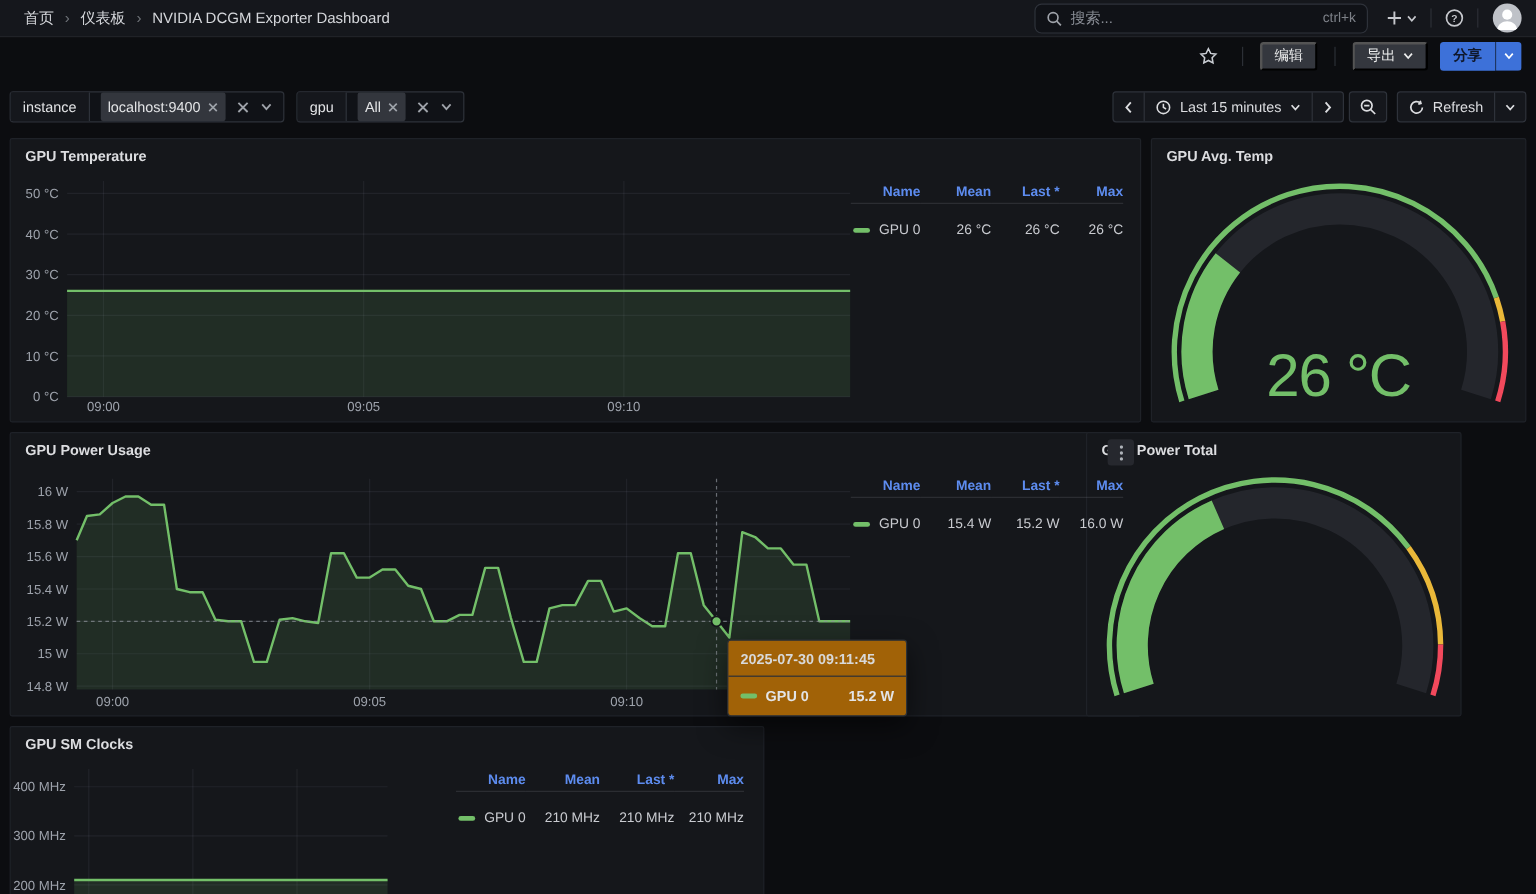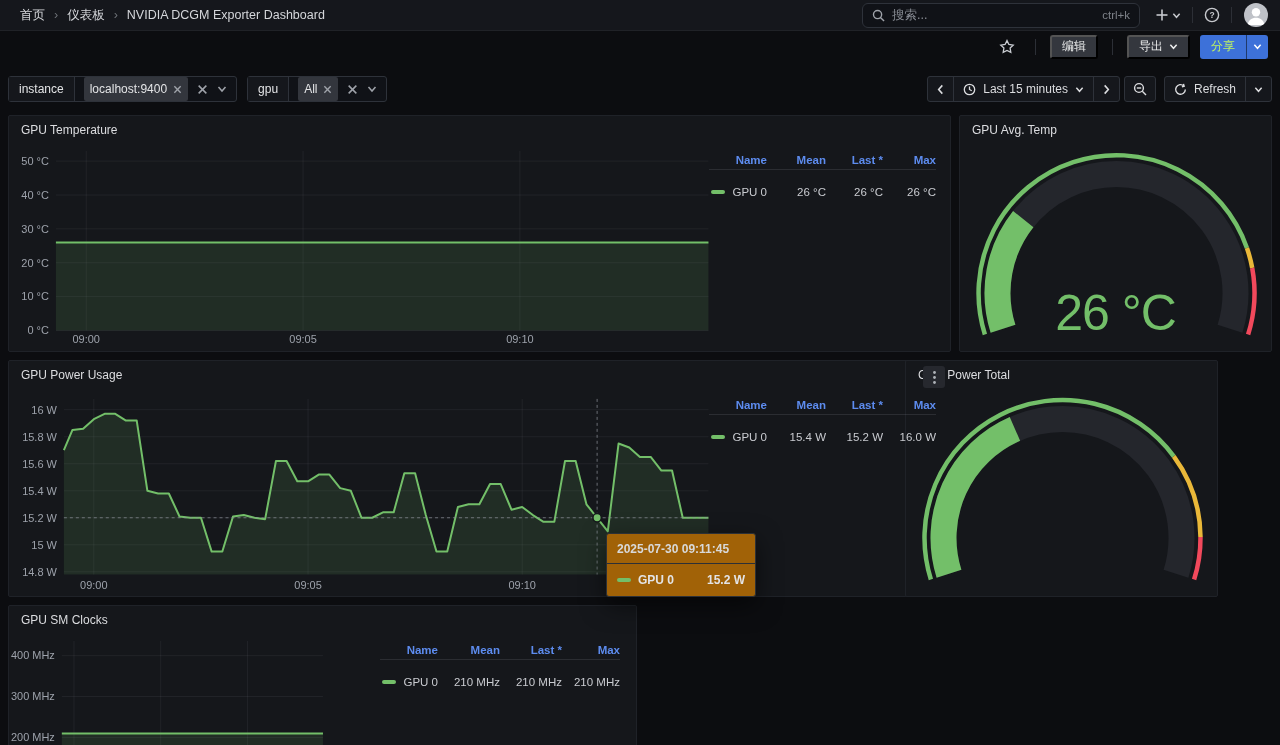--- a/index.html
+++ b/index.html
@@ -32,22 +32,22 @@
   .avatar { width:24px; height:24px; border-radius:50%; background:#bfc2c8; overflow:hidden;
             margin-left:8px; cursor:pointer; position:relative; }
 
   
   .subnav { position:absolute; top:31px; left:0; right:0; height:31px; display:flex;
             align-items:center; justify-content:flex-end; padding:0 12px; gap:10px; z-index:19; }
   .btn { height:24px; display:inline-flex; align-items:center; gap:6px; padding:0 10px;
          border-radius:3px; background:#34373e; color:#eceded; font-size:12px; cursor:pointer;
          white-space:nowrap; }
   .split-blue { display:flex; height:24px; cursor:pointer; }
-  .split-blue .main { background:#3D71D9; color:#bef264; display:flex; align-items:center;
-                      padding:0 11px; border-radius:3px 0 0 3px; font-weight:400; }
+  .split-blue .main { background:#3D71D9; color:#0f172a; display:flex; align-items:center;
+                      padding:0 11px; border-radius:3px 0 0 3px; font-weight:700; }
   .split-blue .caret { background:#3D71D9; border-left:1px solid rgba(10,12,16,.55);
                        border-radius:0 3px 3px 0; display:flex; align-items:center; padding:0 6px;
                        color:#fff; }
   .star-btn { color:#c9ccd2; display:flex; align-items:center; padding:0 6px; cursor:pointer; }
 
   
   .controls { position:absolute; top:76px; left:8px; right:8px; height:26px; display:flex;
               align-items:center; z-index:18; }
   .filter { display:flex; align-items:stretch; height:26px; border:1px solid #2e323a;
             border-radius:3px; background:#101217; margin-right:10px; }
@@ -60,21 +60,21 @@
   .tgroup { display:flex; align-items:stretch; height:26px; border:1px solid #2e323a;
             border-radius:3px; background:#15171c; }
   .tcell { display:flex; align-items:center; gap:7px; padding:0 9px; font-size:12px;
            border-right:1px solid #2e323a; cursor:pointer; color:#dcdde0; font-weight:500; }
   .tcell:last-child { border-right:none; }
   .sq { padding:0 8px; }
   .mgap { width:4px; } .mgap2 { width:8px; }
 
   
   .panel { position:absolute; background:#15171b; border:1px solid #1f2228; border-radius:2px; }
-  .panel-title { position:absolute; left:12px; top:7px; font-size:12px; font-weight:400;
+  .panel-title { position:absolute; left:12px; top:7px; font-size:12px; font-weight:700;
                  color:#dcdde0; z-index:3; cursor:pointer; }
   .kebab { position:absolute; top:5px; right:5px; width:22px; height:22px; background:#26282e;
            border-radius:3px; display:flex; align-items:center; justify-content:center;
            color:#aeb2b8; z-index:4; cursor:pointer; }
   .chart-svg { position:absolute; inset:0; z-index:1; }
 
   
   .legend { position:absolute; top:36px; z-index:2; color:#c9cbd0; font-size:11.5px; }
   .lgrid { display:grid; grid-template-columns:58px 59px 57px 53px; }
   .lgrid.sm { grid-template-columns:58px 62px 62px 58px; }

